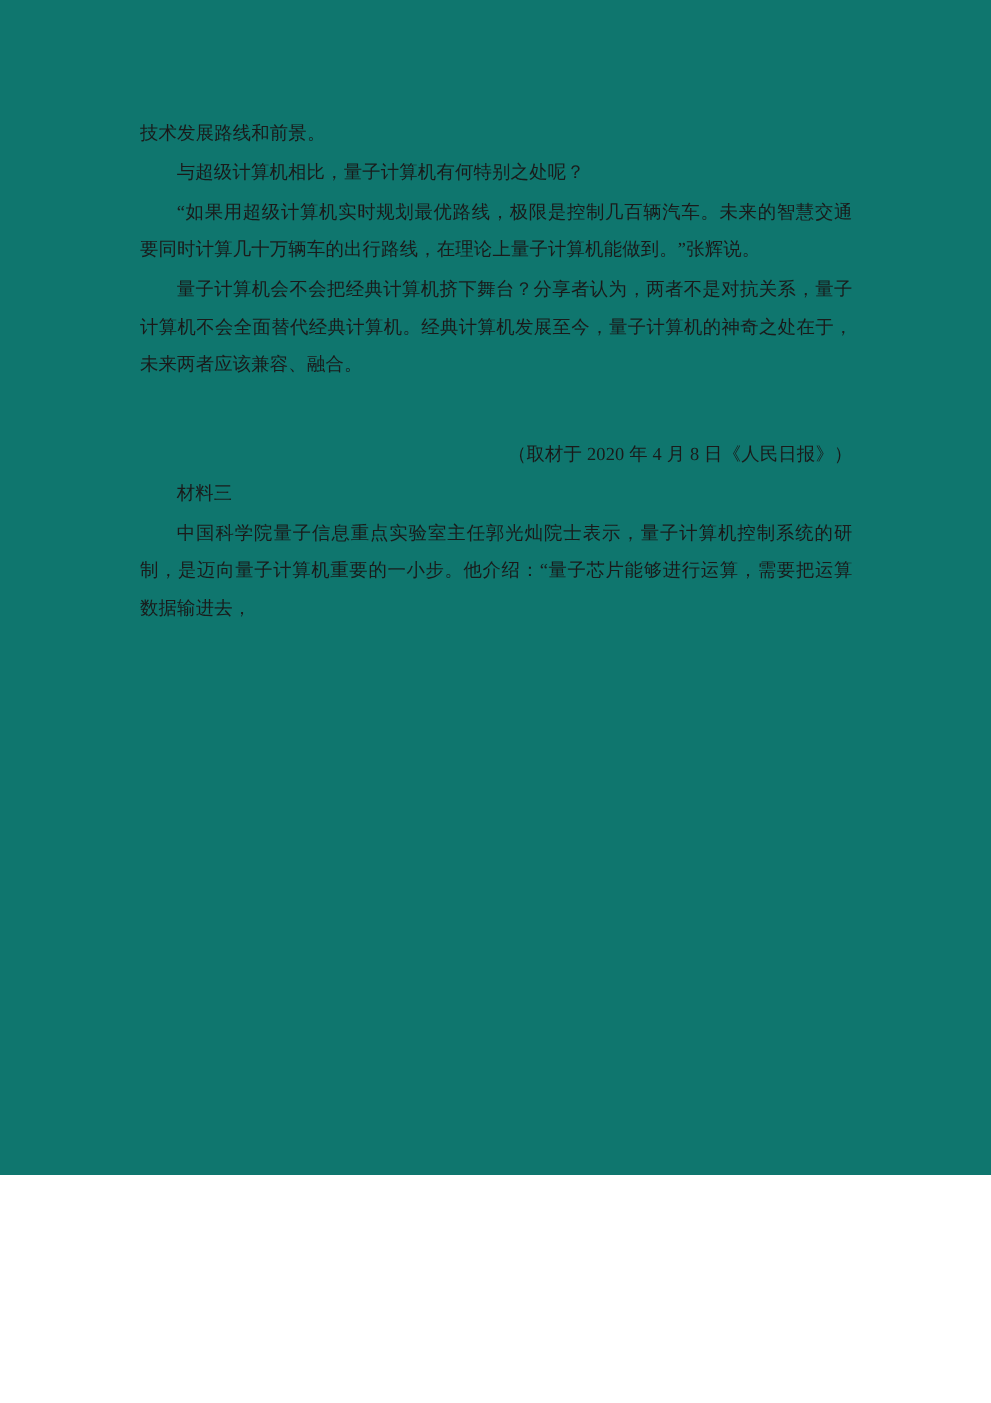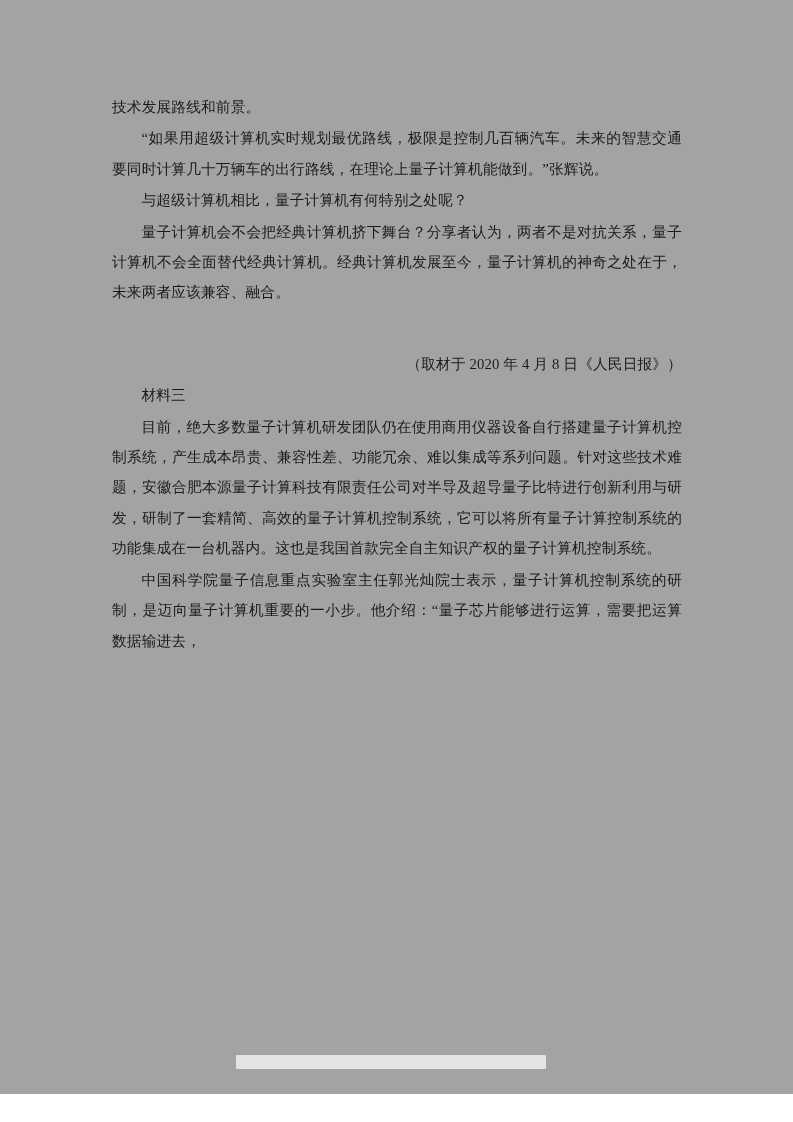--- a/index.html
+++ b/index.html
@@ -7,23 +7,23 @@
     padding: 0;
     background: #ffffff;
   }
   body {
     font-family: "Liberation Serif", "DejaVu Serif", serif;
     color: #1a1a1a;
   }
   .page {
     position: relative;
     width: 793px;
-    height: 1094px;
+    height: 940px;
     margin: 0 auto;
-    background: #a3a3a3;
+    background: #0f766e;
     overflow: hidden;
     box-sizing: border-box;
   }
   .content {
     position: absolute;
     left: 112px;
     top: 92px;
     width: 570px;
   }
   p {
@@ -59,22 +59,21 @@
     background: #e3e3e3;
     border-radius: 1px;
   }
 </style>
 </head>
 <body>
 
 <div class="page">
   <div class="content">
     <p class="noindent">技术发展路线和前景。</p>
+    <p class="indent">与超级计算机相比，量子计算机有何特别之处呢？</p>
     <p class="indent">“如果用超级计算机实时规划最优路线，极限是控制几百辆汽车。未来的智慧交通要同时计算几十万辆车的出行路线，在理论上量子计算机能做到。”张辉说。</p>
-    <p class="indent">与超级计算机相比，量子计算机有何特别之处呢？</p>
     <p class="indent">量子计算机会不会把经典计算机挤下舞台？分享者认为，两者不是对抗关系，量子计算机不会全面替代经典计算机。经典计算机发展至今，量子计算机的神奇之处在于，未来两者应该兼容、融合。</p>
     <p class="right">（取材于 2020 年 4 月 8 日《人民日报》）</p>
     <p class="heading">材料三</p>
-    <p class="indent">目前，绝大多数量子计算机研发团队仍在使用商用仪器设备自行搭建量子计算机控制系统，产生成本昂贵、兼容性差、功能冗余、难以集成等系列问题。针对这些技术难题，安徽合肥本源量子计算科技有限责任公司对半导及超导量子比特进行创新利用与研发，研制了一套精简、高效的量子计算机控制系统，它可以将所有量子计算控制系统的功能集成在一台机器内。这也是我国首款完全自主知识产权的量子计算机控制系统。</p>
     <p class="indent">中国科学院量子信息重点实验室主任郭光灿院士表示，量子计算机控制系统的研制，是迈向量子计算机重要的一小步。他介绍：“量子芯片能够进行运算，需要把运算数据输进去，</p>
   </div>
   <div class="redaction"></div>
 </div>
 
 </body></html>

